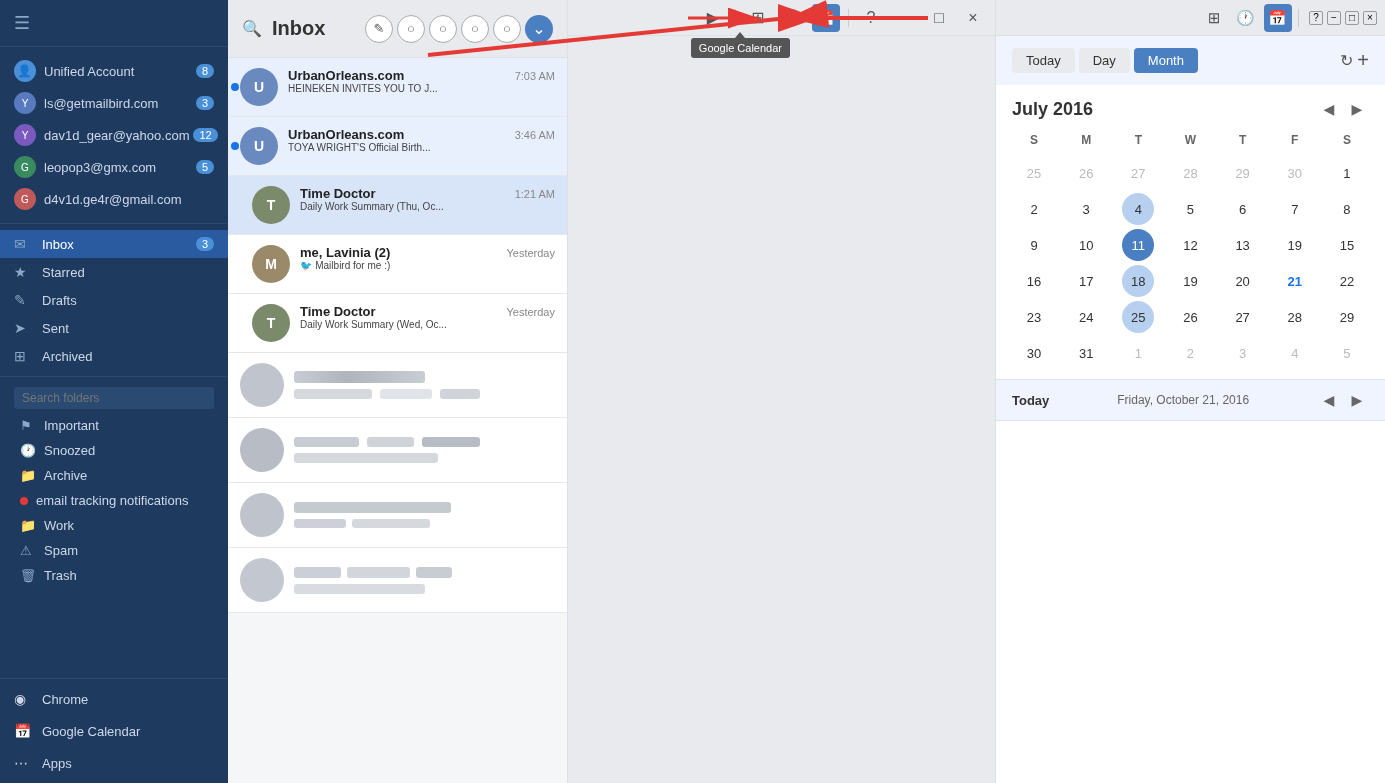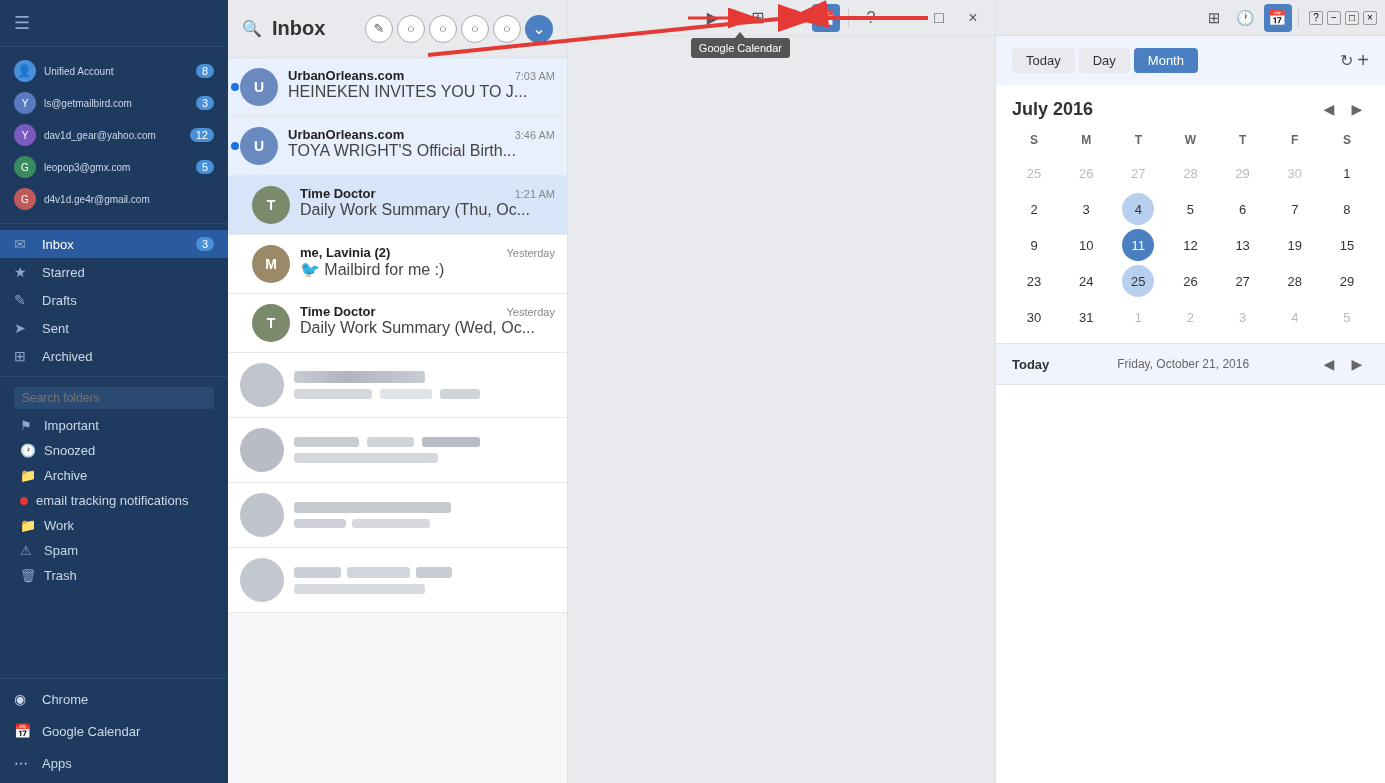--- a/index.html
+++ b/index.html
@@ -26,21 +26,21 @@
     .sidebar-accounts { padding: 8px 0; border-bottom: 1px solid #2a4a72; }
     .account-item {
       display: flex; align-items: center; padding: 5px 14px; cursor: pointer; font-size: 13px;
     }
     .account-icon {
       width: 22px; height: 22px; border-radius: 50%; background: #5a7a9a;
       display: flex; align-items: center; justify-content: center;
       font-size: 10px; color: white; margin-right: 8px; flex-shrink: 0;
     }
     .account-icon.unified { background: #4a90d9; font-size: 12px; }
-    .account-label { flex: 1; font-size: 10px; color: #cdd8e8; }
+    .account-label { flex: 1; font-size: 13px; color: #cdd8e8; }
     .account-badge {
       background: #4a90d9; color: white; border-radius: 10px;
       padding: 1px 6px; font-size: 11px; margin-left: 4px;
     }
 
     .sidebar-nav { padding: 6px 0; border-bottom: 1px solid #2a4a72; }
     .nav-item {
       display: flex; align-items: center; padding: 6px 14px; cursor: pointer;
       font-size: 13px; color: #cdd8e8; border-radius: 0;
     }
@@ -129,21 +129,21 @@
       width: 8px; height: 8px; background: #1a73e8; border-radius: 50%;
       position: absolute; left: 3px; top: 50%; transform: translateY(-50%);
     }
     .avatar-circle {
       width: 38px; height: 38px; border-radius: 50%; background: #8aa0b8;
       display: flex; align-items: center; justify-content: center;
       color: white; font-size: 14px; font-weight: bold; margin-right: 10px; flex-shrink: 0;
     }
     .email-info { flex: 1; min-width: 0; }
     .email-sender { font-size: 13px; font-weight: 600; color: #222; white-space: nowrap; overflow: hidden; text-overflow: ellipsis; }
-    .email-subject { font-size: 16px; color: #444; white-space: nowrap; overflow: hidden; text-overflow: ellipsis; }
+    .email-subject { font-size: 10px; color: #444; white-space: nowrap; overflow: hidden; text-overflow: ellipsis; }
     .email-time { font-size: 11px; color: #888; white-space: nowrap; margin-left: 8px; }
     .email-row-top { display: flex; align-items: center; justify-content: space-between; }
 
     
     .email-item-blurred {
       padding: 10px 12px; border-bottom: 1px solid #e5e7eb; background: white;
       display: flex; align-items: center; gap: 10px; min-height: 56px;
     }
     .blur-avatar { width: 38px; height: 38px; border-radius: 50%; background: #c8cdd4; flex-shrink: 0; }
     .blur-lines { flex: 1; }
@@ -600,20 +600,29 @@
       <div class="cal-week-row">
         <div class="cal-day">9</div>
         <div class="cal-day">10</div>
         <div class="cal-day today">11</div>
         <div class="cal-day">12</div>
         <div class="cal-day">13</div>
         <div class="cal-day">19</div>
         <div class="cal-day">15</div>
       </div>
 
+      <div class="cal-week-row">
+        <div class="cal-day">16</div>
+        <div class="cal-day">17</div>
+        <div class="cal-day" style="background:#b8d0f0;border-radius:50%;">18</div>
+        <div class="cal-day">19</div>
+        <div class="cal-day">20</div>
+        <div class="cal-day today-outline saturday">21</div>
+        <div class="cal-day">22</div>
+      </div>
 
       <div class="cal-week-row">
         <div class="cal-day">23</div>
         <div class="cal-day">24</div>
         <div class="cal-day" style="background:#b8d0f0;border-radius:50%;">25</div>
         <div class="cal-day">26</div>
         <div class="cal-day">27</div>
         <div class="cal-day">28</div>
         <div class="cal-day">29</div>
       </div>

